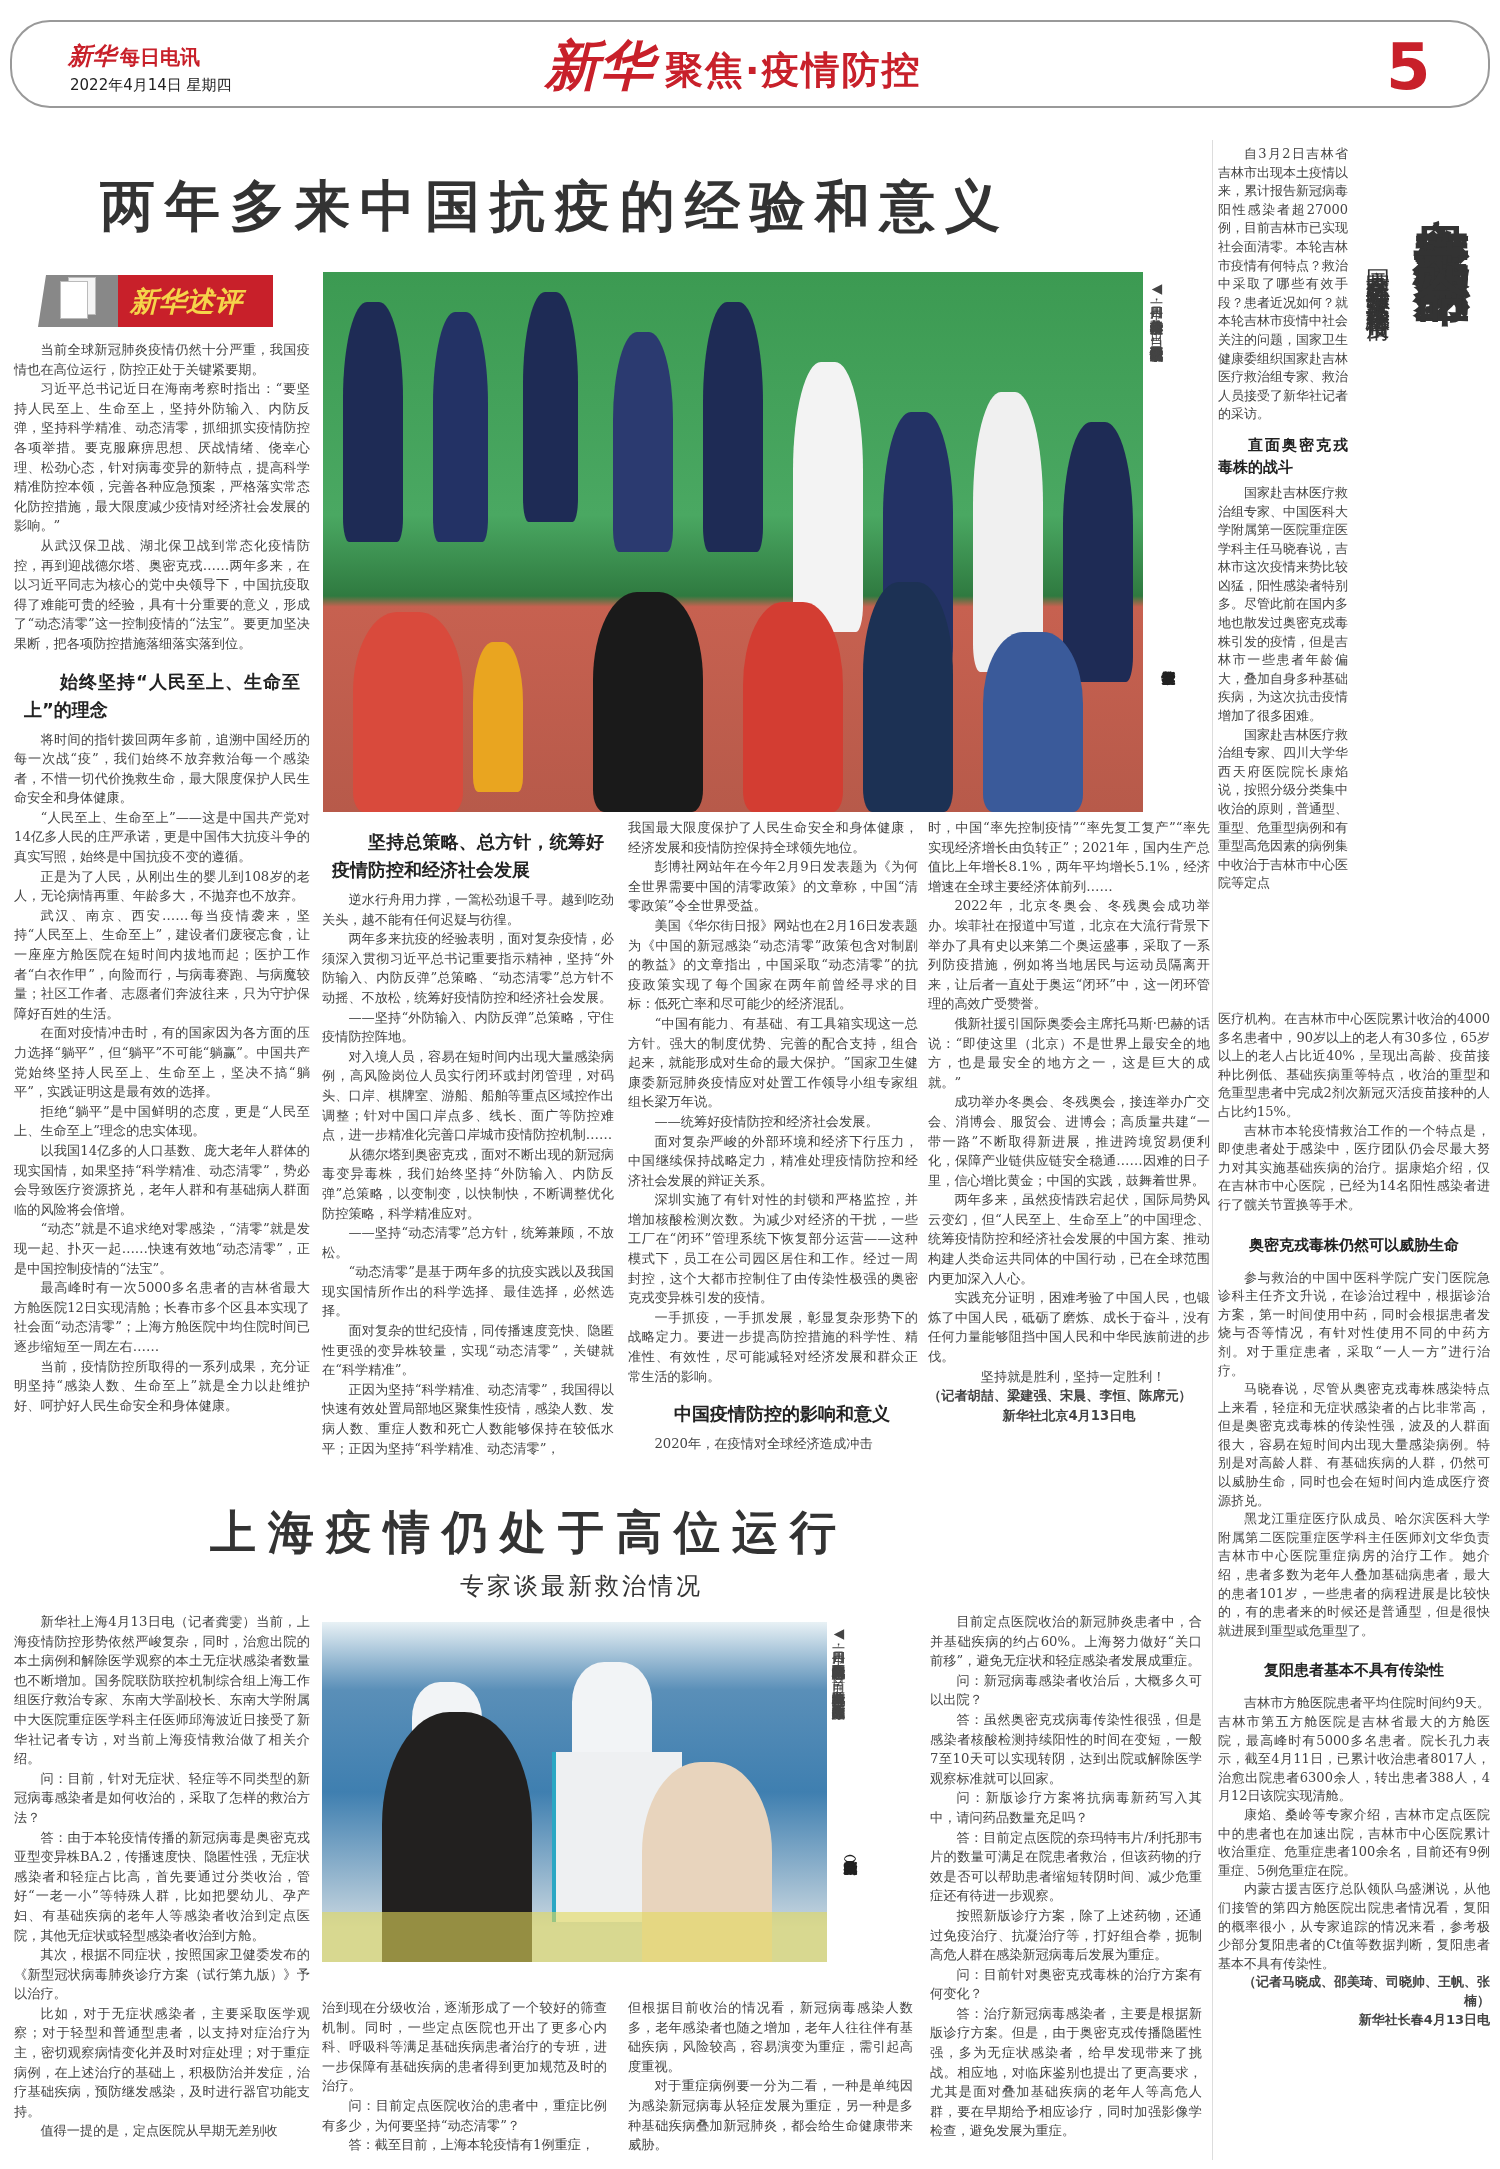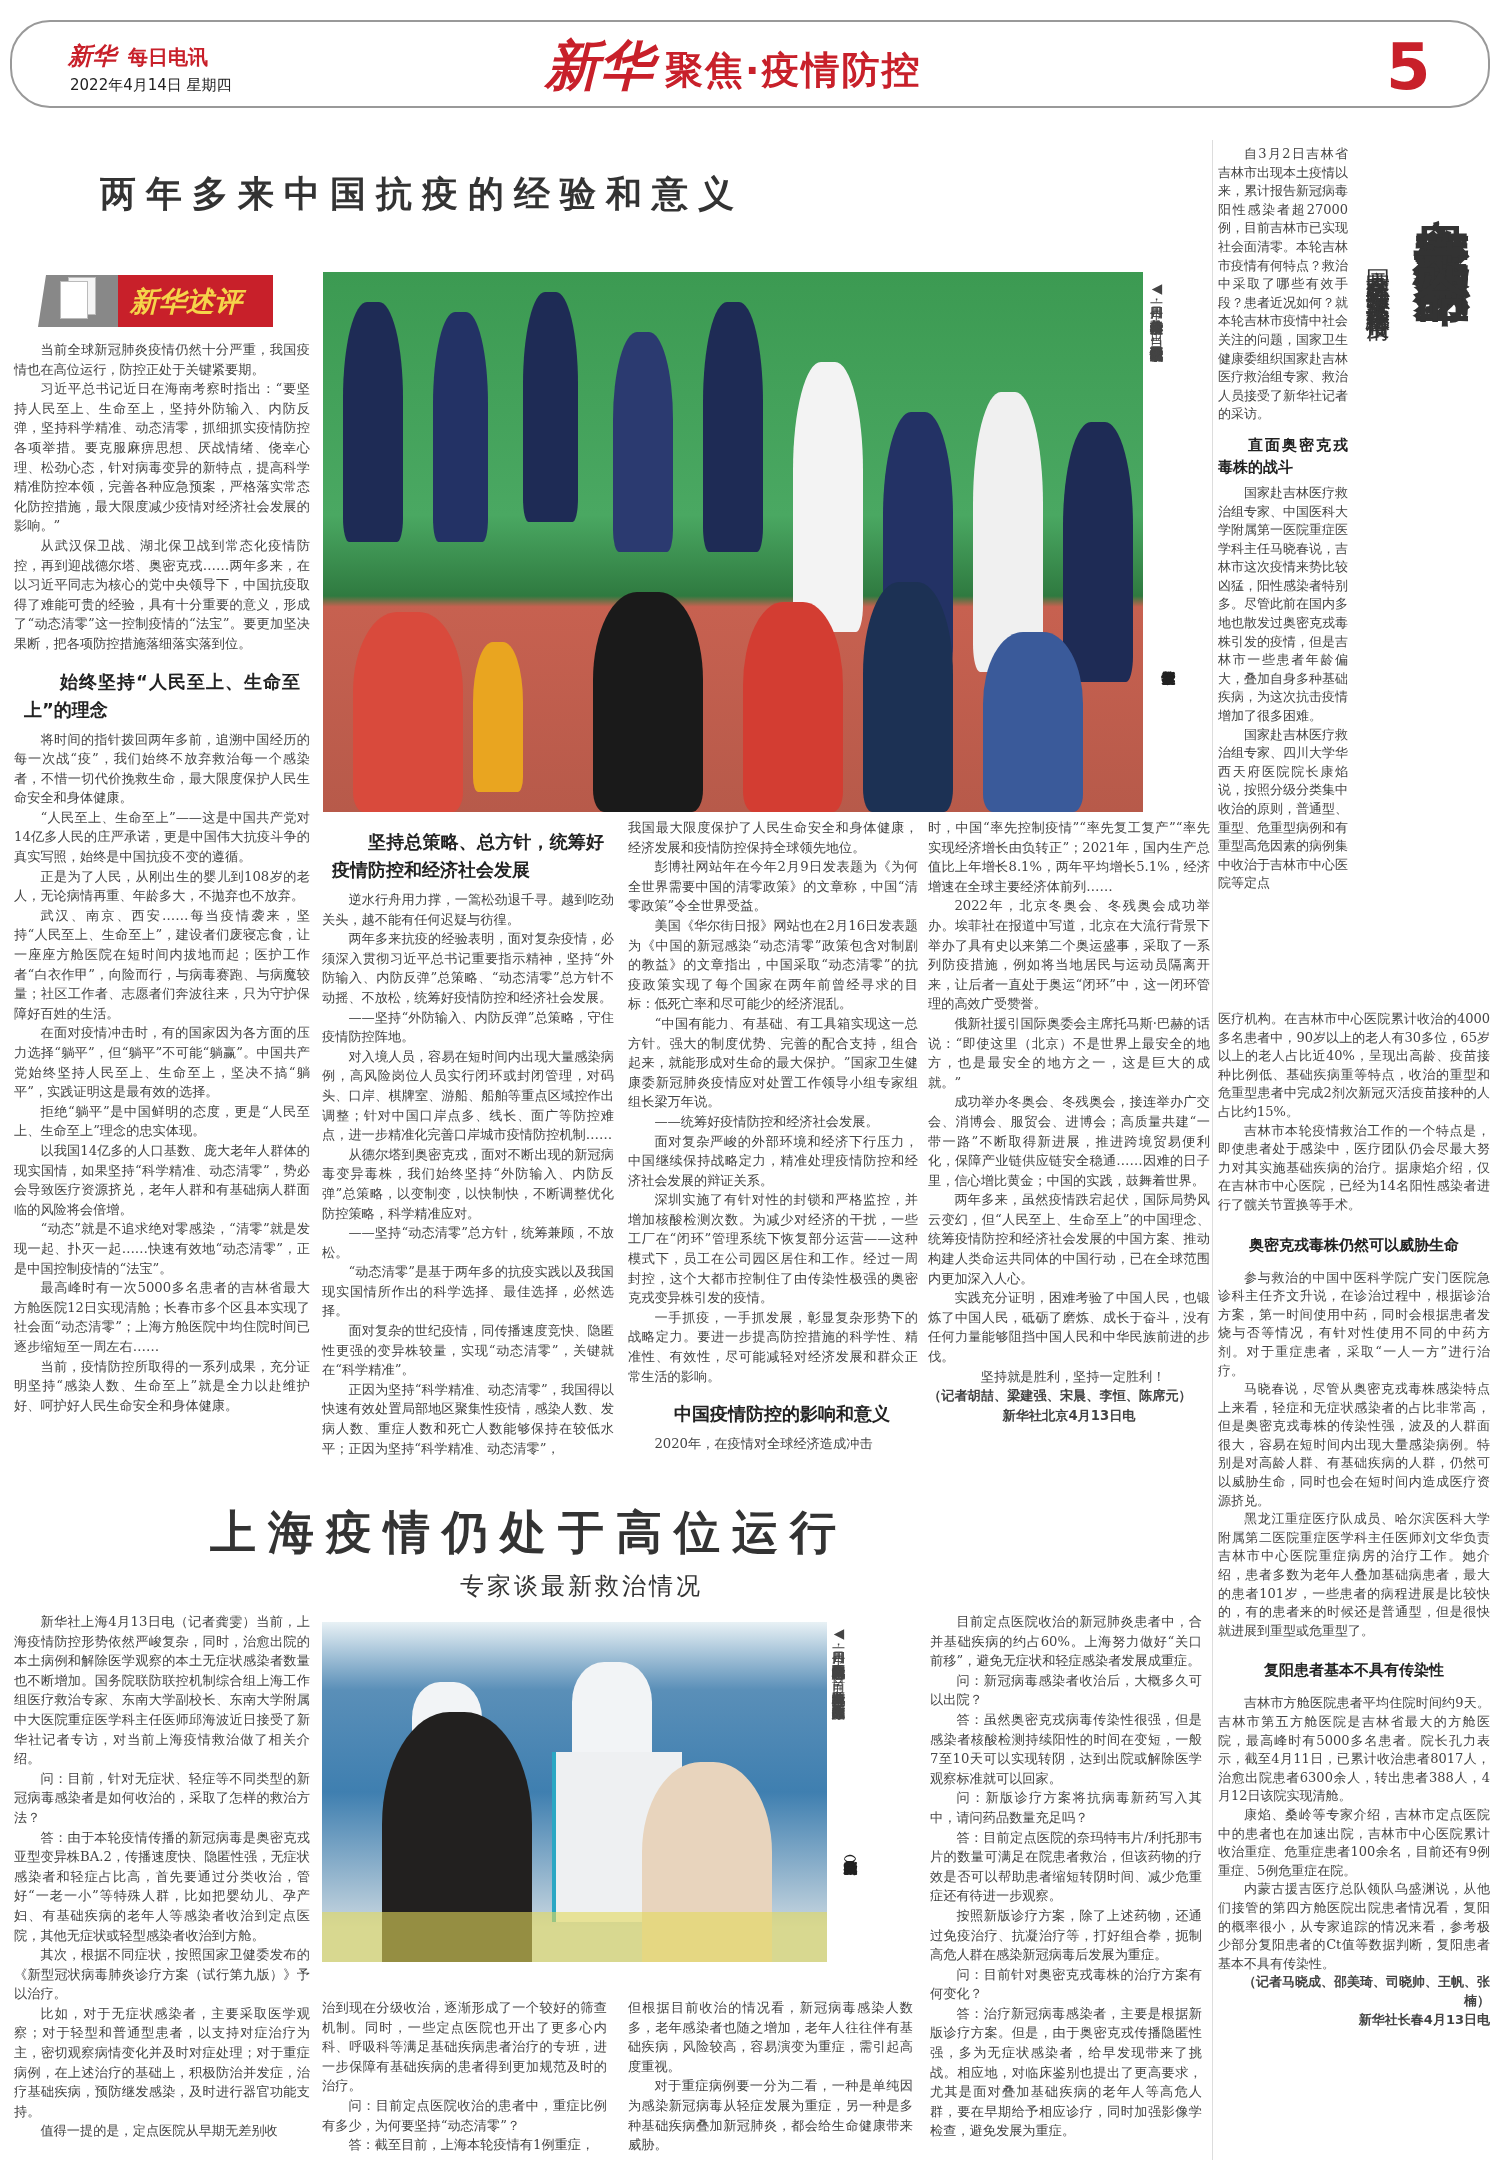--- a/index.html
+++ b/index.html
@@ -1,25 +1,25 @@
 <!DOCTYPE html>
 <html><head>
 <meta charset="utf-8">
 <style>
 *{box-sizing:border-box;margin:0;padding:0}
 body{width:1500px;height:2169px;background:#fff;font-family:"DejaVu Serif",serif;color:#333;position:relative;overflow:hidden}
 .abs{position:absolute}
 .masthead{left:10px;top:20px;width:1480px;height:88px;border:2px solid #999;border-radius:40px;background:#fff}
 .brand-small{left:68px;top:40px;color:#c8202a;font-weight:bold;font-size:24px;font-family:"DejaVu Serif",serif;font-style:italic}
-.brand-small .sub{font-style:normal;font-size:20px;margin-left:12px}
+.brand-small .sub{font-style:normal;font-size:20px;margin-left:4px}
 .dateline{left:70px;top:76px;font-size:15px;font-family:"DejaVu Sans",sans-serif;color:#222}
 .brand-big{left:545px;top:30px;color:#c8202a;font-size:54px;font-weight:bold;font-style:italic;font-family:"DejaVu Serif",serif}
 .section-title{left:665px;top:45px;color:#c8202a;font-size:38px;font-weight:bold;font-family:"DejaVu Sans",sans-serif;letter-spacing:2px}
 .page-no{left:1386px;top:30px;color:#c8202a;font-size:64px;font-weight:bold;font-family:"DejaVu Sans",sans-serif}
-.headline1{left:100px;top:170px;width:1000px;font-size:36px;font-weight:bold;letter-spacing:10px;color:#333;font-family:"DejaVu Serif",serif}
+.headline1{left:100px;top:170px;width:1000px;font-size:55px;font-weight:bold;letter-spacing:10px;color:#333;font-family:"DejaVu Serif",serif}
 .badge{left:38px;top:275px;width:235px;height:64px}
 .badge .gray{position:absolute;left:0;top:0;width:80px;height:52px;background:#888;clip-path:polygon(10% 0,100% 0,100% 100%,0 100%)}
 .badge .doc{position:absolute;left:22px;top:6px;width:28px;height:38px;background:#fff;border:1px solid #bbb}
 .badge .doc2{position:absolute;left:30px;top:2px;width:28px;height:38px;background:#f4f4f4;border:1px solid #bbb}
 .badge .red{position:absolute;left:80px;top:0;width:155px;height:52px;background:#c8202a;color:#f5d44a;font-weight:bold;font-style:italic;font-size:28px;font-family:"DejaVu Sans",sans-serif;padding:8px 12px}
 .col{font-size:13.2px;line-height:19.6px;text-align:justify;color:#444}
 .col p{text-indent:2em}
 .col .h{font-family:"DejaVu Sans",sans-serif;font-weight:bold;font-size:18px;line-height:28px;color:#222;margin:14px 10px 6px;text-indent:2em}
 .col .sig{text-align:right;font-family:"DejaVu Sans",sans-serif;font-weight:bold;text-indent:0}
 .photo1{left:323px;top:272px;width:820px;height:540px;background:linear-gradient(180deg,#3c9a52 0%,#4aa862 45%,#2f7a40 60%,#c76150 62%,#b75a4a 100%);overflow:hidden}

